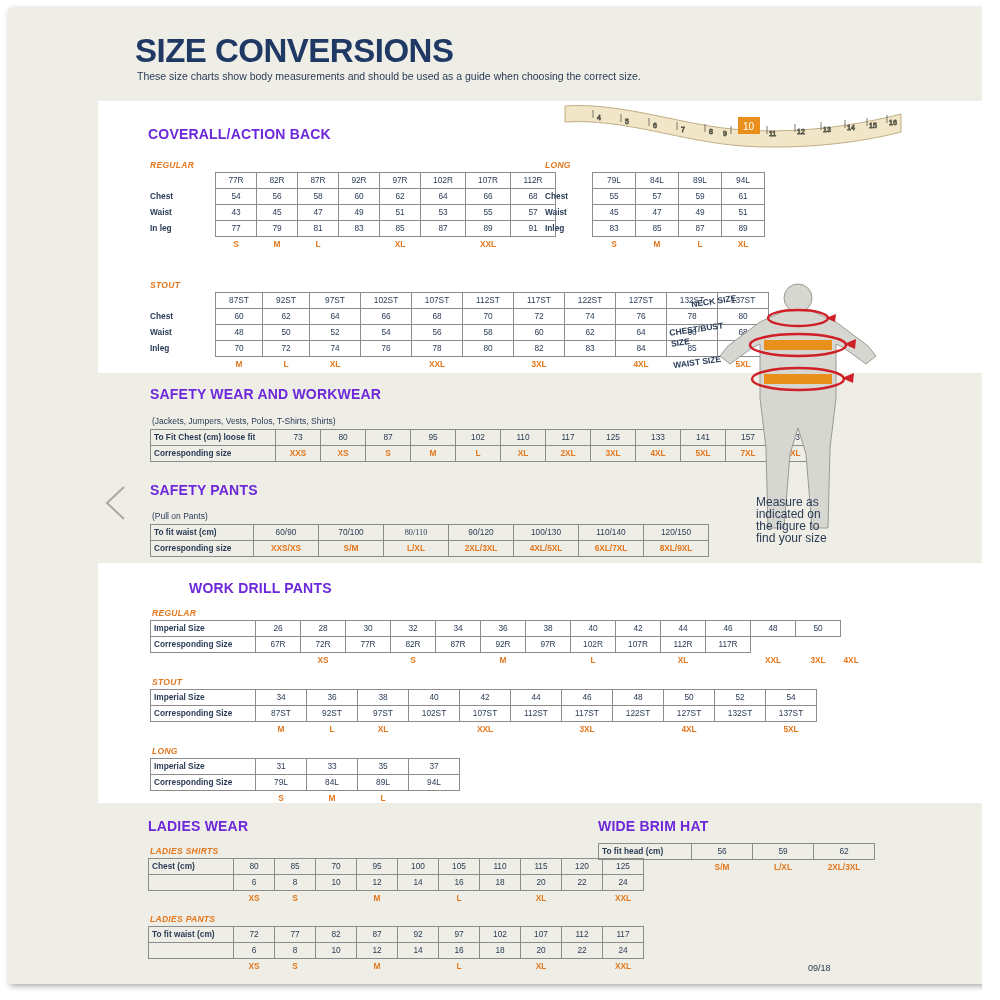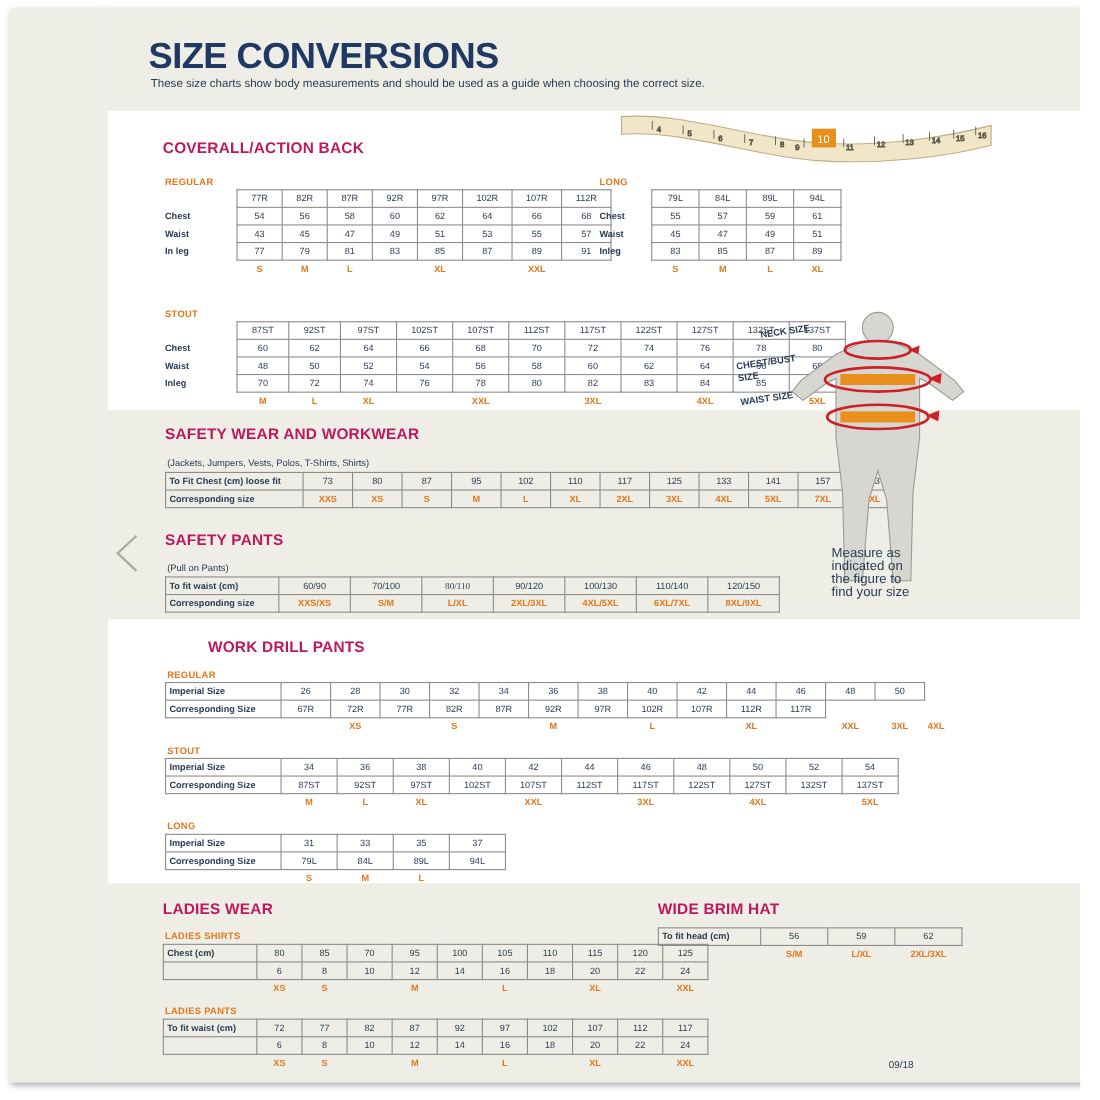--- a/index.html
+++ b/index.html
@@ -19,22 +19,22 @@
   .content{position:absolute;left:0;top:0;width:974px;height:976px;}
 
   h1.title{
     position:absolute;left:127px;top:24px;margin:0;
     font-size:33px;font-weight:bold;letter-spacing:-0.5px;color:#1f3864;
   }
   .subtitle{
     position:absolute;left:129px;top:62px;font-size:10.5px;color:#2a3b56;
   }
 
-  .section-head{position:absolute;font-size:14px;font-weight:bold;color:#be185d;letter-spacing:.2px;}
-  .sub-head{position:absolute;font-size:8.5px;font-weight:bold;color:#e4761b;letter-spacing:.3px;}
+  .section-head{position:absolute;font-size:14px;font-weight:bold;color:#6d28d9;letter-spacing:.2px;}
+  .sub-head{position:absolute;font-size:8.5px;font-weight:bold;color:#e4761b;letter-spacing:.3px;font-style:italic;}
   .note{position:absolute;font-size:8.5px;color:#2a3b56;}
 
   table.grid{position:absolute;border-collapse:collapse;font-size:8.3px;color:#2a3b56;}
   table.grid td{border:1px solid #8c8c8c;padding:1px 3px;text-align:center;height:13px;line-height:13px;}
   table.grid td.lbl{text-align:left;font-weight:bold;border:none;padding-left:2px;white-space:nowrap;}
   table.grid tr.sizes td{border:none;color:#e4761b;font-weight:bold;font-size:8.3px;}
   table.grid td.boxlbl{text-align:left;font-weight:bold;white-space:nowrap;}
   table.grid td.orange{color:#e4761b;font-weight:bold;}
   table.grid td.nb{border:none;}
 

